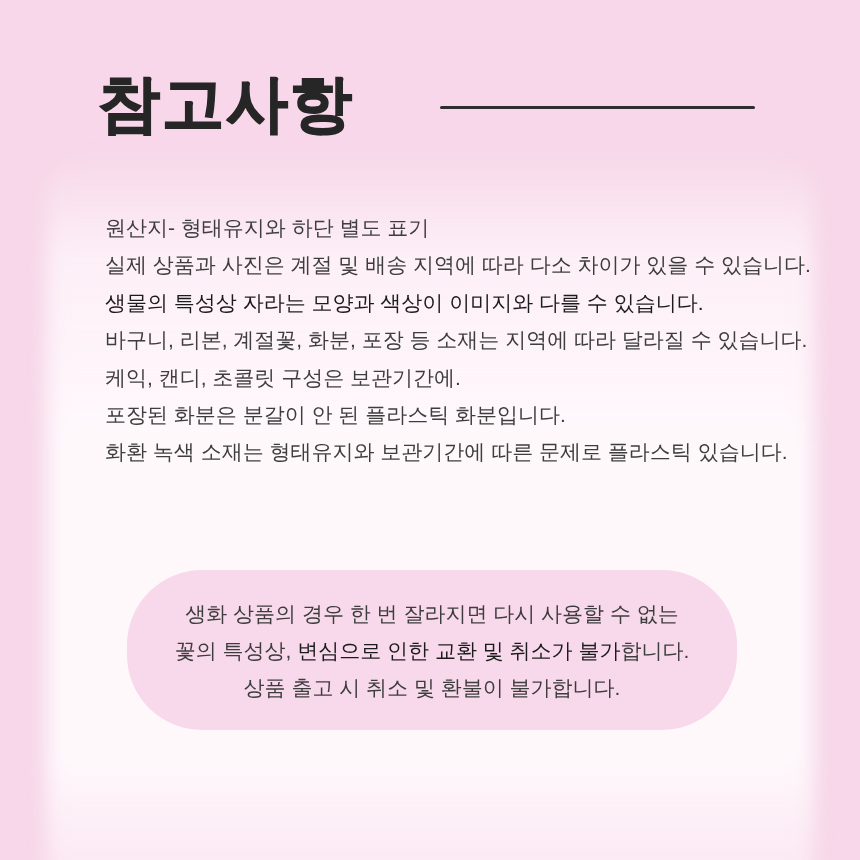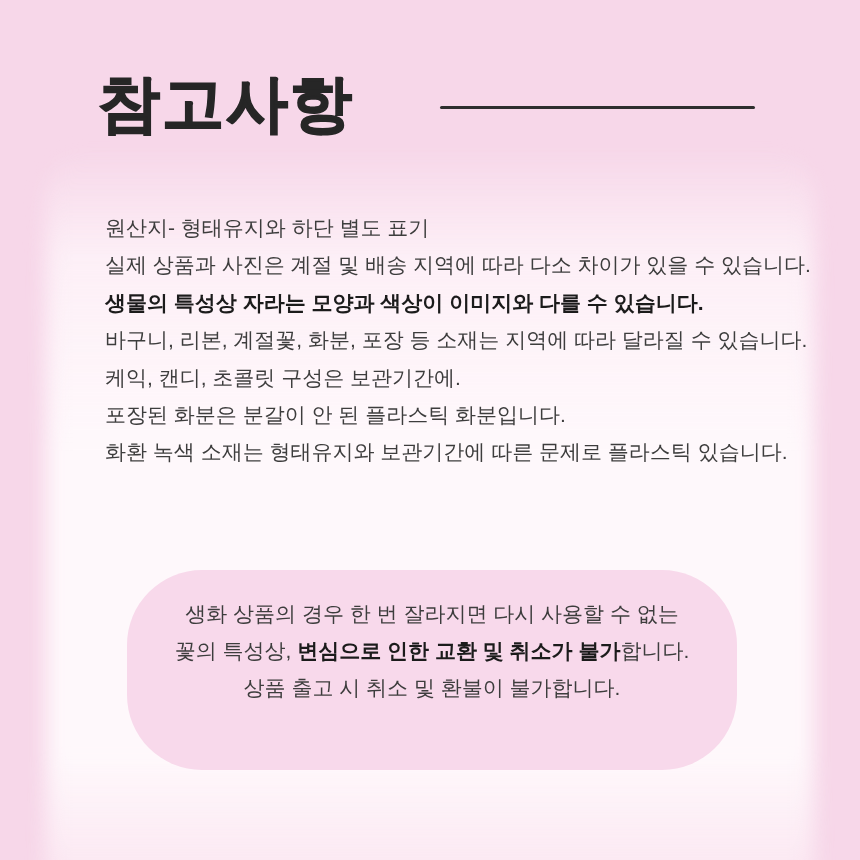--- a/index.html
+++ b/index.html
@@ -60,41 +60,41 @@
     position: absolute;
     left: 105px;
     top: 209px;
     width: 710px;
     font-size: 21px;
     line-height: 37.4px;
     color: var(--text-color, #3d3d3d);
     white-space: nowrap;
   }
   .note-line.bold {
-    font-weight: bold;
+    font-weight: normal;
     color: var(--text-strong, #1b1b1b);
   }
   .policy-box {
     position: absolute;
     left: 127px;
     top: 570px;
     width: 610px;
-    height: 200px;
+    height: 160px;
     box-sizing: border-box;
     padding-top: 25px;
     border-radius: 75px;
     background: var(--box-pink, #f8d9eb);
     text-align: center;
     font-size: 21px;
     line-height: 37px;
     color: var(--text-color, #3d3d3d);
     white-space: nowrap;
   }
   .policy-box .bold {
-    font-weight: bold;
+    font-weight: normal;
     color: var(--text-strong, #1b1b1b);
   }
 </style>
 </head>
 <body>
 
 <div class="canvas">
   <div class="bg-glow"></div>
 
   <h1 class="title">참고사항</h1>

